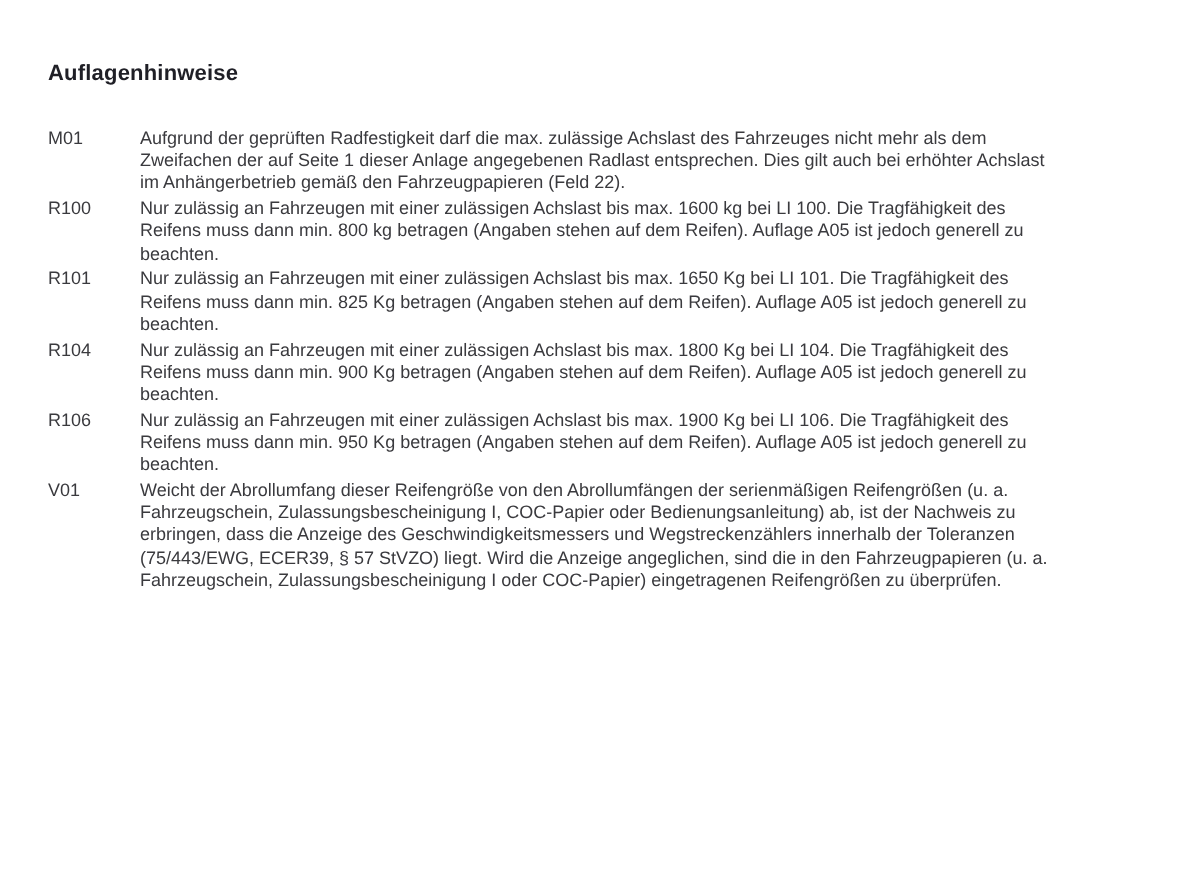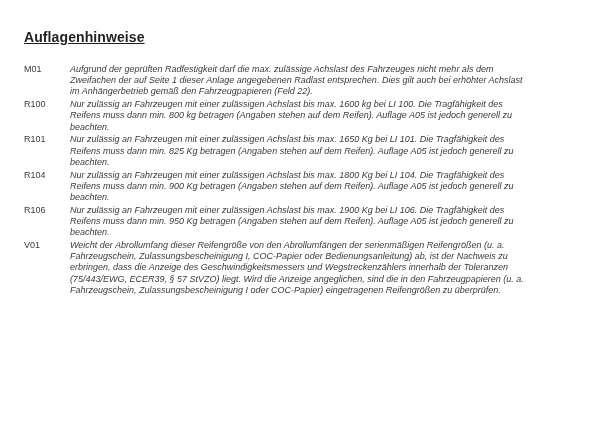--- a/index.html
+++ b/index.html
@@ -12,46 +12,44 @@
     width: 600px;
     height: 447px;
     background: #ffffff;
     font-family: "Liberation Sans", sans-serif;
     color: #3a3a3e;
     box-sizing: border-box;
     padding: 31px 18px 0 24px;
     overflow: hidden;
   }
   .doc-title {
-    font-size: 14px;
+    font-size: 11px;
     line-height: 13px;
     font-weight: bold;
     color: #1f1f26;
     margin: 0 0 20px 0;
     letter-spacing: 0.1px;
-    text-decoration: underline;
   }
   .items {
     font-size: 9px;
     line-height: 11.2px;
   }
   .item-row {
     display: flex;
     align-items: flex-start;
     margin-bottom: 1.6px;
   }
   .item-code {
     width: 46px;
     flex: 0 0 46px;
     white-space: pre;
   }
   .item-text {
     white-space: pre;
     width: 530px;
-    font-style: italic;
   }
 </style>
 </head>
 <body>
 
 <div class="page">
   <h1 class="doc-title">Auflagenhinweise</h1>
 
   <div class="items">
     <div class="item-row">

